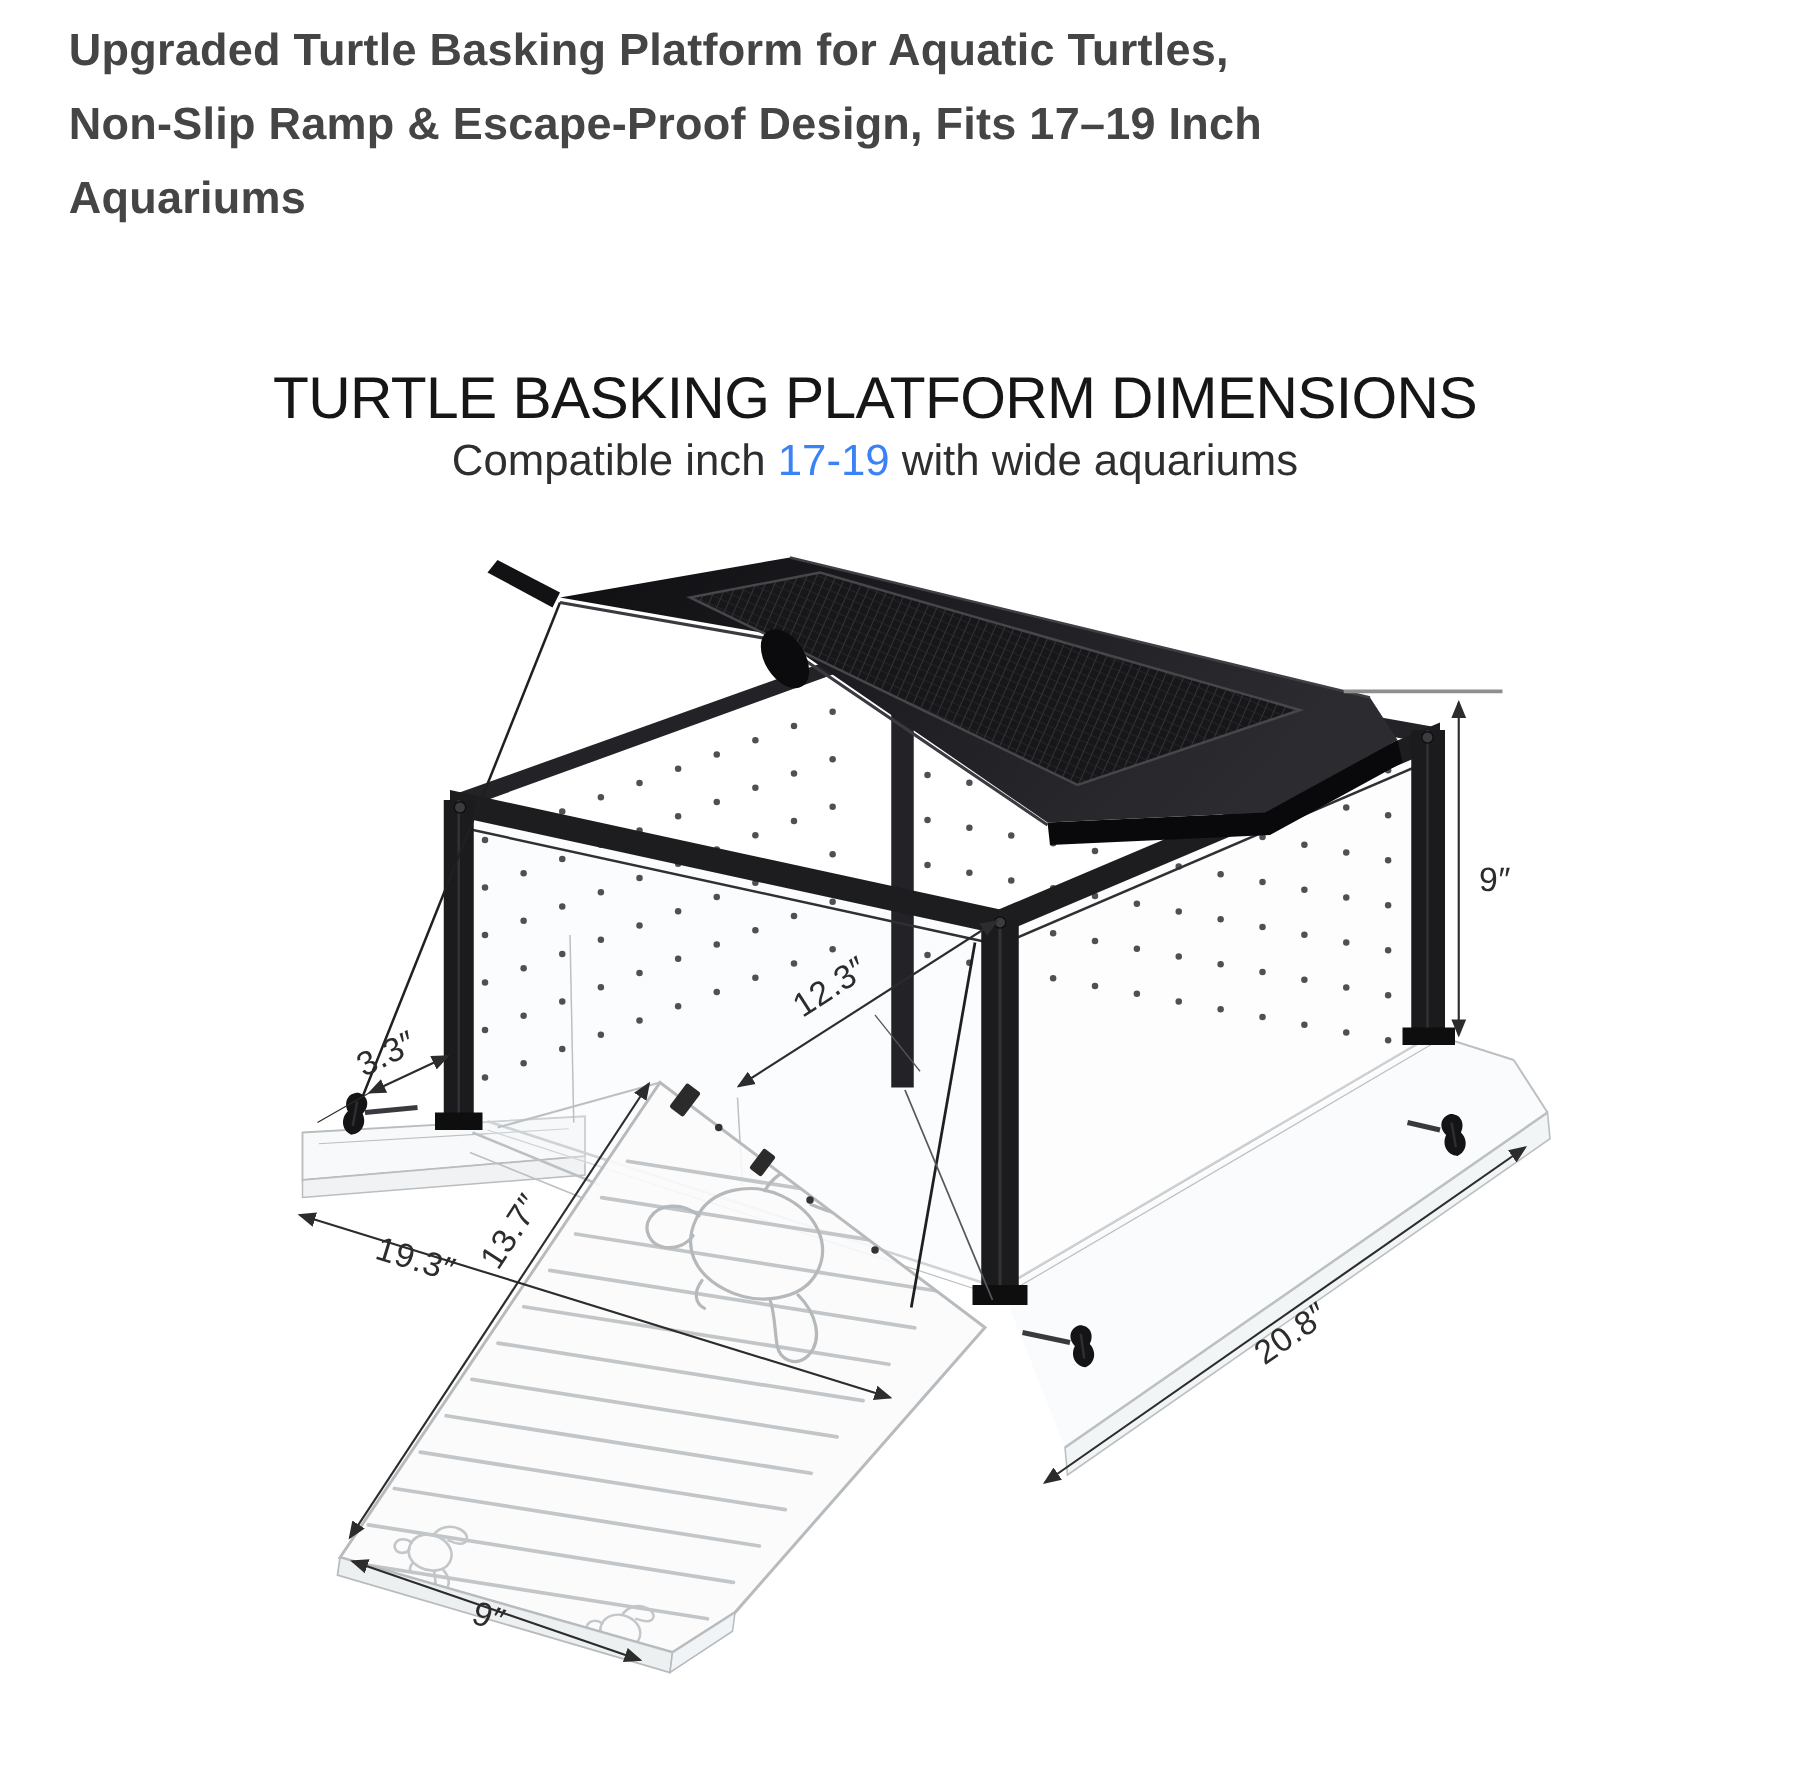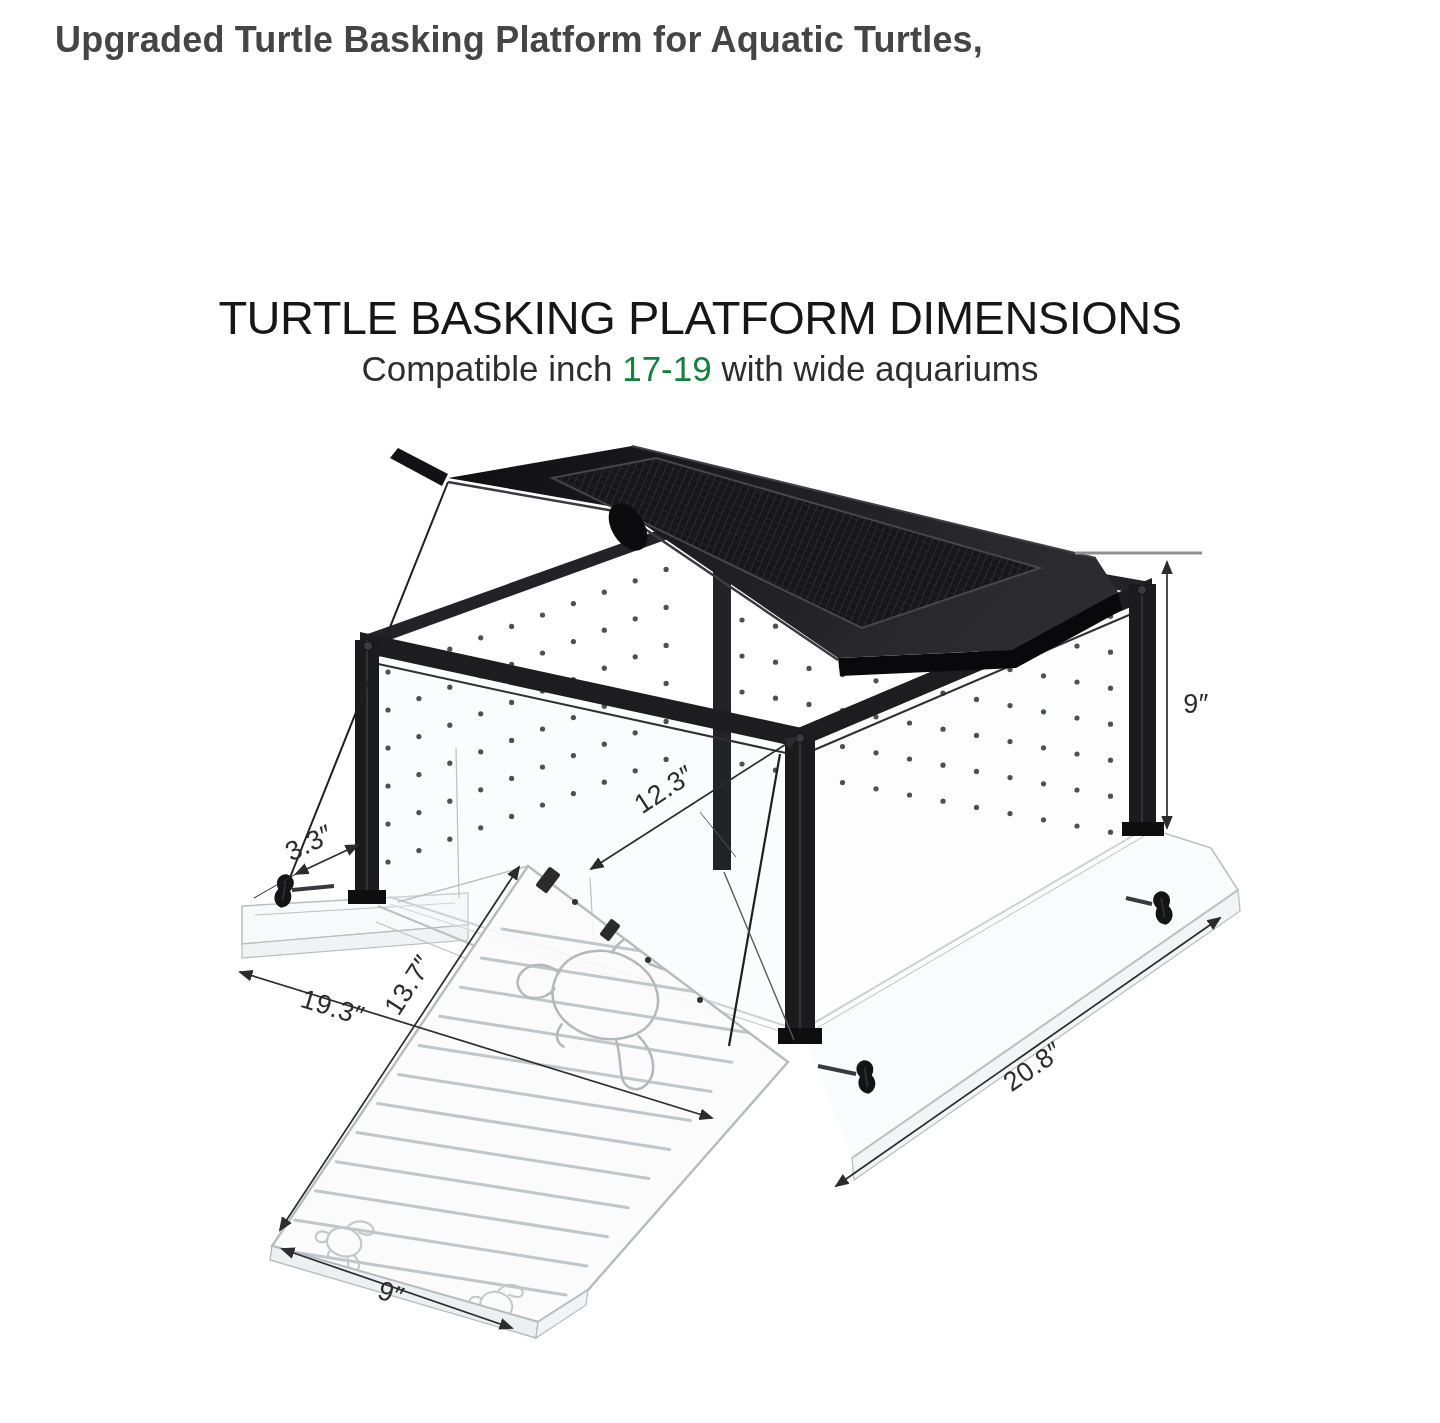--- a/index.html
+++ b/index.html
@@ -12,32 +12,34 @@
     font-size:36px;line-height:59px;color:#454545;letter-spacing:.2px;font-weight:bold;
   }
   .diagram-heading{
     position:absolute;top:290px;left:0;width:1400px;text-align:center;
     font-size:47px;font-weight:normal;color:#161616;letter-spacing:-.5px;
   }
   .diagram-subtitle{
     position:absolute;top:349px;left:0;width:1400px;text-align:center;
     font-size:35px;color:#2e2e2e;
   }
-  .diagram-subtitle .hl{color:#15803d;text-align:center;}
+  .diagram-subtitle .hl{color:#3b82f6;text-align:center;}
   svg.diagram{position:absolute;top:410px;left:0;}
   .dim-label{
     font-family:"Liberation Sans", sans-serif;font-size:27px;fill:#2c2c2c;letter-spacing:.5px;
   }
   .acr{stroke:#bcc0c2;fill:none;}
 </style>
 </head>
 <body>
 
 <div class="product-title">
   <div>Upgraded Turtle Basking Platform for Aquatic Turtles,</div>
+  <div>Non-Slip Ramp &amp; Escape-Proof Design, Fits 17–19 Inch</div>
+  <div>Aquariums</div>
 </div>
 
 <div class="diagram-heading">TURTLE BASKING PLATFORM DIMENSIONS</div>
 
 <div class="diagram-subtitle"><span>Compatible inch </span><span class="hl">17-19</span><span> with wide aquariums</span></div>
 
 <svg class="diagram" width="1440" height="1013" viewBox="0 410 1440 1013" xmlns="http://www.w3.org/2000/svg">
   <defs>
     <marker id="ma" viewBox="0 0 10 10" refX="8.6" refY="5" markerWidth="8.5" markerHeight="8.5" orient="auto-start-reverse">
       <path d="M0,0.9 L10,5 L0,9.1 Z" fill="#2c2c2c"></path>

